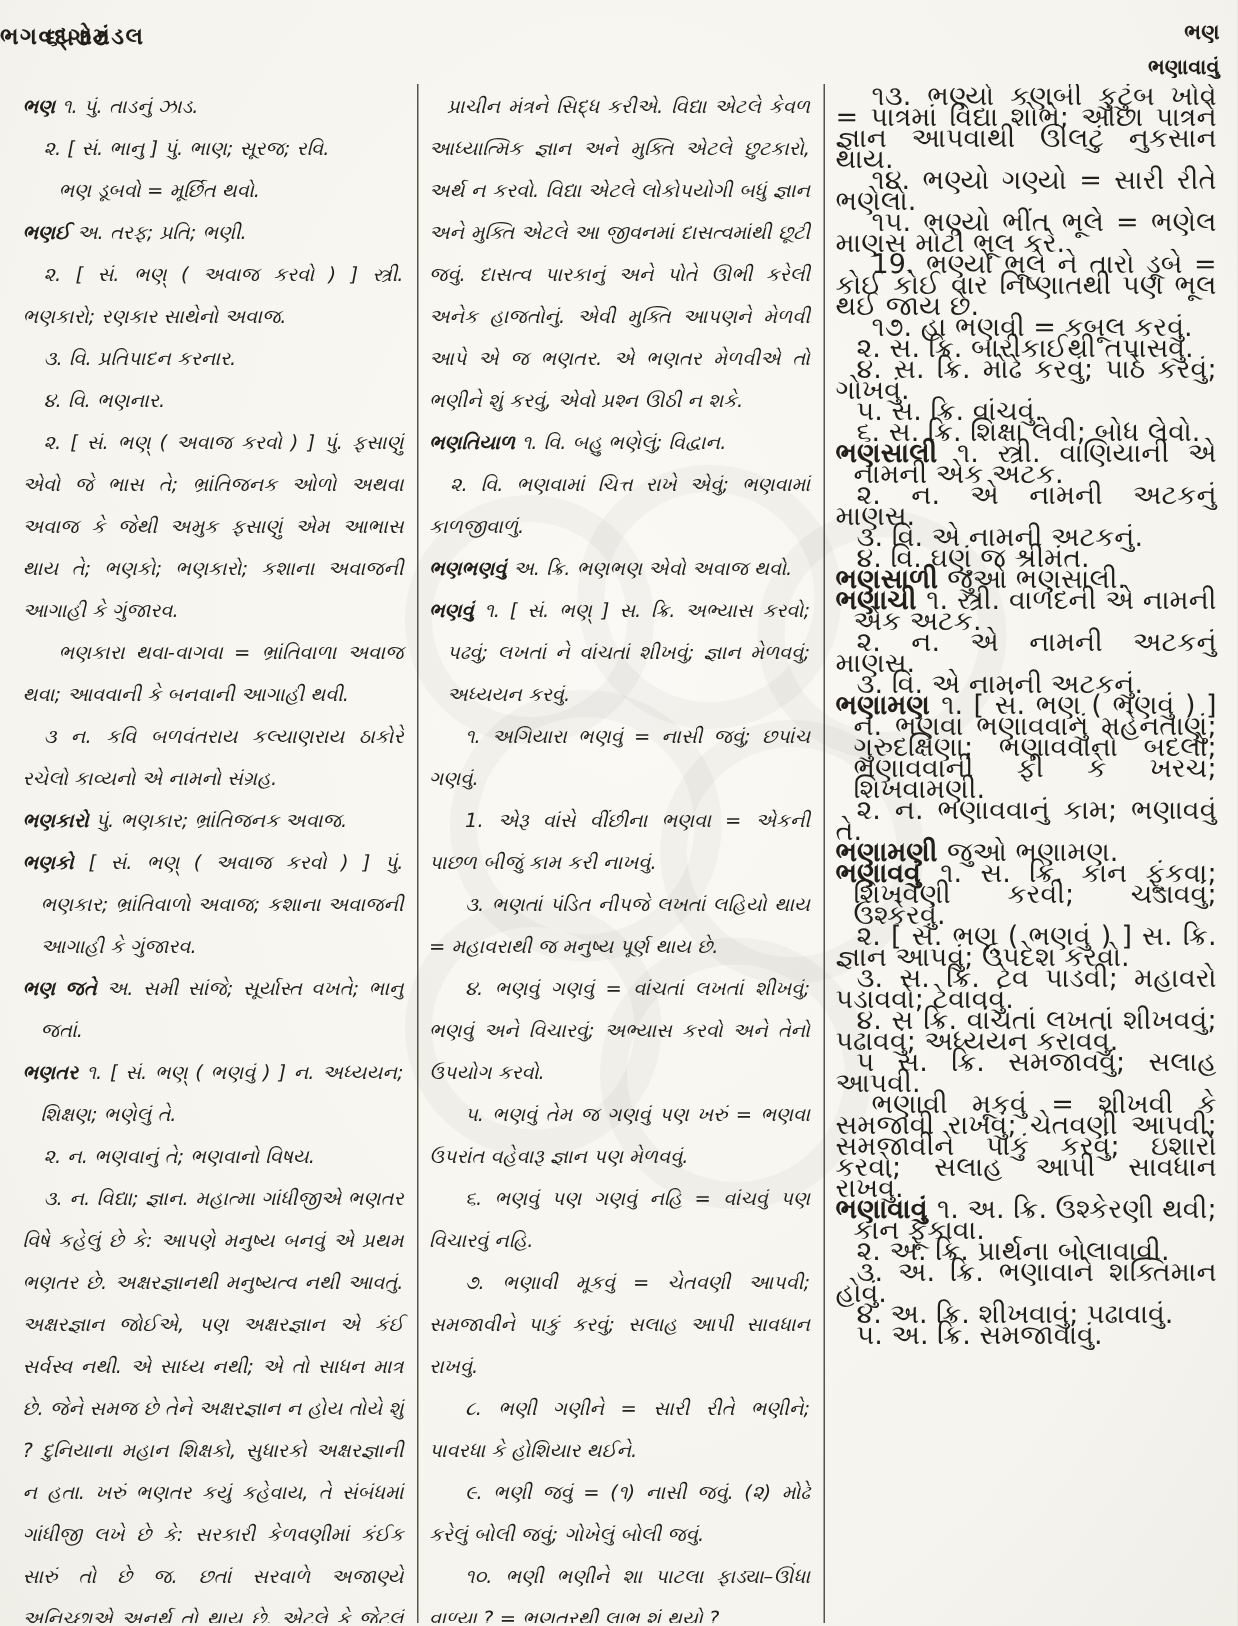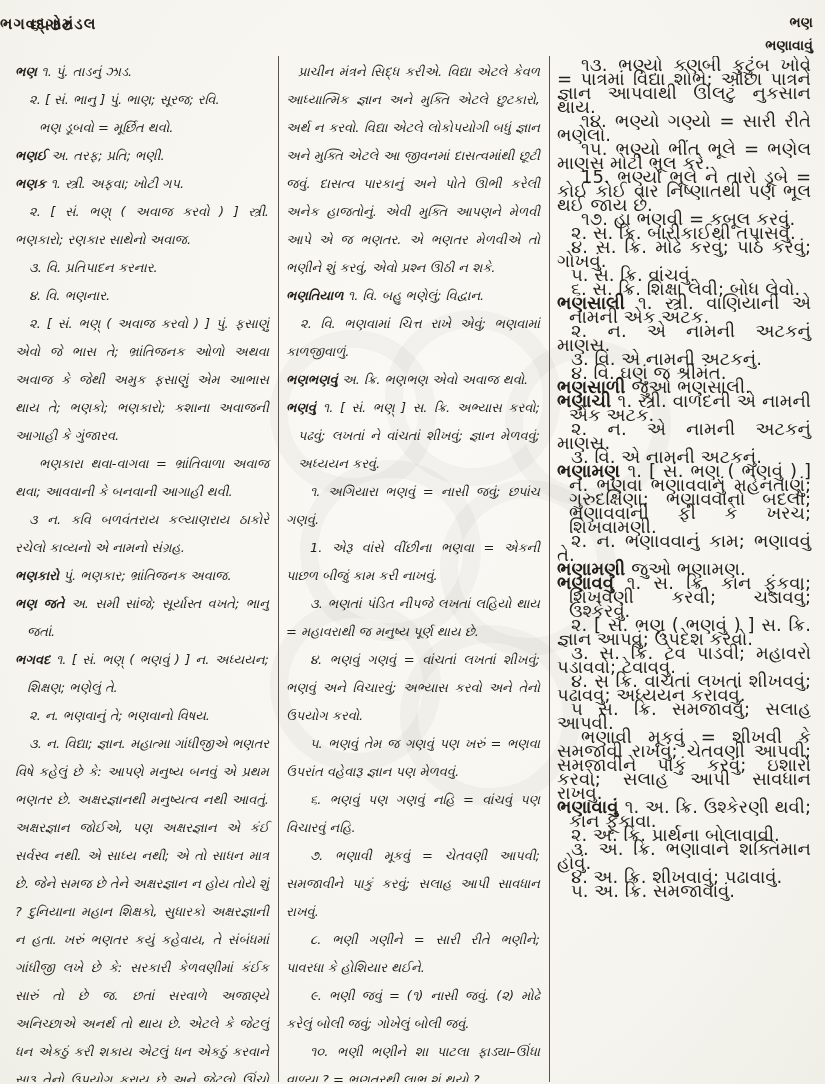--- a/index.html
+++ b/index.html
@@ -48,30 +48,30 @@
     <div>ભણ</div>
     <div>ભણાવાવું</div>
   </div>
 
   <div class="cols">
     <div class="col col-a">
         <div class="para head"><b>ભણ </b>૧. પું. તાડનું ઝાડ.</div>
         <div class="para num">૨. [ સં. ભાનુ ] પું. ભાણ; સૂરજ; રવિ.</div>
         <div class="para idiom">ભણ ડૂબવો = મૂર્છિત થવો.</div>
         <div class="para head"><b>ભણઈ </b>અ. તરફ; પ્રતિ; ભણી.</div>
-        <div class="para head"><b>ભણક </b>૧. સ્ત્રી. અફવા; ખોટી ગપ.</div>
         <div class="para num">૨. [ સં. ભણ્ ( અવાજ કરવો ) ] સ્ત્રી. ભણકારો; રણકાર સાથેનો અવાજ.</div>
         <div class="para num">૩. વિ. પ્રતિપાદન કરનાર.</div>
         <div class="para num">૪. વિ. ભણનાર.</div>
         <div class="para num">૨. [ સં. ભણ્ ( અવાજ કરવો ) ] પું. ફસાણું એવો જે ભાસ તે; ભ્રાંતિજનક ઓળો અથવા અવાજ કે જેથી અમુક ફસાણું એમ આભાસ થાય તે; ભણકો; ભણકારો; કશાના અવાજની આગાહી કે ગુંજારવ.</div>
         <div class="para idiom">ભણકારા થવા-વાગવા = ભ્રાંતિવાળા અવાજ થવા; આવવાની કે બનવાની આગાહી થવી.</div>
         <div class="para num">૩ ન. કવિ બળવંતરાય કલ્યાણરાય ઠાકોરે રચેલો કાવ્યનો એ નામનો સંગ્રહ.</div>
         <div class="para head"><b>ભણકારો </b>પું. ભણકાર; ભ્રાંતિજનક અવાજ.</div>
+        <div class="para head"><b>ભણકો </b>[ સં. ભણ્ ( અવાજ કરવો ) ] પું. ભણકાર; ભ્રાંતિવાળો અવાજ; કશાના અવાજની આગાહી કે ગુંજારવ.</div>
         <div class="para head"><b>ભણ જતે </b>અ. સમી સાંજે; સૂર્યાસ્ત વખતે; ભાનુ જતાં.</div>
-        <div class="para head"><b>ભગવદ </b>૧. [ સં. ભણ્ ( ભણવું ) ] ન. અધ્યયન; શિક્ષણ; ભણેલું તે.</div>
+        <div class="para head"><b>ભણતર </b>૧. [ સં. ભણ્ ( ભણવું ) ] ન. અધ્યયન; શિક્ષણ; ભણેલું તે.</div>
         <div class="para num">૨. ન. ભણવાનું તે; ભણવાનો વિષય.</div>
         <div class="para num">૩. ન. વિદ્યા; જ્ઞાન. મહાત્મા ગાંધીજીએ ભણતર વિષે કહેલું છે કે: આપણે મનુષ્ય બનવું એ પ્રથમ ભણતર છે. અક્ષરજ્ઞાનથી મનુષ્યત્વ નથી આવતું. અક્ષરજ્ઞાન જોઈએ, પણ અક્ષરજ્ઞાન એ કંઈ સર્વસ્વ નથી. એ સાધ્ય નથી; એ તો સાધન માત્ર છે. જેને સમજ છે તેને અક્ષરજ્ઞાન ન હોય તોયે શું ? દુનિયાના મહાન શિક્ષકો, સુધારકો અક્ષરજ્ઞાની ન હતા. ખરું ભણતર કયું કહેવાય, તે સંબંધમાં ગાંધીજી લખે છે કે: સરકારી કેળવણીમાં કંઈક સારું તો છે જ. છતાં સરવાળે અજાણ્યે અનિચ્છાએ અનર્થ તો થાય છે. એટલે કે જેટલું ધન એકઠું કરી શકાય એટલું ધન એકઠું કરવાને સારૂ તેનો ઉપયોગ કરાય છે અને જેટલો ઊંચો દરજ્જો મળી શકે તેટલો દરજ્જો મેળવી લેવાય છે. તેથી દાસત્વ વધેલું દેખાવા લાગે છે. આ વાતાવરણમાંથી આપણે નીકળી જઈએ તો, સા વિદ્યા યા વિમુક્તયે, એ</div>
       </div>
     <div class="col col-b">
         <div class="para cont">પ્રાચીન મંત્રને સિદ્ધ કરીએ. વિદ્યા એટલે કેવળ આધ્યાત્મિક જ્ઞાન અને મુક્તિ એટલે છુટકારો, અર્થ ન કરવો. વિદ્યા એટલે લોકોપયોગી બધું જ્ઞાન અને મુક્તિ એટલે આ જીવનમાં દાસત્વમાંથી છૂટી જવું. દાસત્વ પારકાનું અને પોતે ઊભી કરેલી અનેક હાજતોનું. એવી મુક્તિ આપણને મેળવી આપે એ જ ભણતર. એ ભણતર મેળવીએ તો ભણીને શું કરવું, એવો પ્રશ્ન ઊઠી ન શકે.</div>
         <div class="para head"><b>ભણતિયાળ </b>૧. વિ. બહુ ભણેલું; વિદ્વાન.</div>
         <div class="para num">૨. વિ. ભણવામાં ચિત્ત રાખે એવું; ભણવામાં કાળજીવાળું.</div>
         <div class="para head"><b>ભણભણવું </b>અ. ક્રિ. ભણભણ એવો અવાજ થવો.</div>
         <div class="para head"><b>ભણવું </b>૧. [ સં. ભણ્ ] સ. ક્રિ. અભ્યાસ કરવો; પઢવું; લખતાં ને વાંચતાં શીખવું; જ્ઞાન મેળવવું; અધ્યયન કરવું.</div>
         <div class="para idiom">૧. અગિયારા ભણવું = નાસી જવું; છપાંચ ગણવું.</div>
@@ -82,21 +82,21 @@
         <div class="para idiom">૬. ભણવું પણ ગણવું નહિ = વાંચવું પણ વિચારવું નહિ.</div>
         <div class="para idiom">૭. ભણાવી મૂકવું = ચેતવણી આપવી; સમજાવીને પાકું કરવું; સલાહ આપી સાવધાન રાખવું.</div>
         <div class="para idiom">૮. ભણી ગણીને = સારી રીતે ભણીને; પાવરધા કે હોશિયાર થઈને.</div>
         <div class="para idiom">૯. ભણી જવું = (૧) નાસી જવું. (૨) મોઢે કરેલું બોલી જવું; ગોખેલું બોલી જવું.</div>
         <div class="para idiom">૧૦. ભણી ભણીને શા પાટલા ફાડ્યા–ઊંધા વાળ્યા ? = ભણતરથી લાભ શું થયો ?</div>
       </div>
     <div class="col col-c">
         <div class="para idiom">૧૩. ભણ્યો કણબી કુટુંબ ખોવે = પાત્રમાં વિદ્યા શોભે; ઓછા પાત્રને જ્ઞાન આપવાથી ઊલટું નુકસાન થાય.</div>
         <div class="para idiom">૧૪. ભણ્યો ગણ્યો = સારી રીતે ભણેલો.</div>
         <div class="para idiom">૧૫. ભણ્યો ભીંત ભૂલે = ભણેલ માણસ મોટી ભૂલ કરે.</div>
-        <div class="para idiom">15. ભણ્યો ભૂલે ને તારો ડૂબે = કોઈ કોઈ વાર નિષ્ણાતથી પણ ભૂલ થઈ જાય છે.</div>
+        <div class="para idiom">19. ભણ્યો ભૂલે ને તારો ડૂબે = કોઈ કોઈ વાર નિષ્ણાતથી પણ ભૂલ થઈ જાય છે.</div>
         <div class="para idiom">૧૭. હા ભણવી = કબૂલ કરવું.</div>
         <div class="para num">૨. સ. ક્રિ. બારીકાઈથી તપાસવું.</div>
         <div class="para num">૪. સ. ક્રિ. મોઢે કરવું; પાઠે કરવું; ગોખવું.</div>
         <div class="para num">૫. સ. ક્રિ. વાંચવું.</div>
         <div class="para num">૬. સ. ક્રિ. શિક્ષા લેવી; બોધ લેવો.</div>
         <div class="para head"><b>ભણસાલી </b>૧. સ્ત્રી. વાણિયાની એ નામની એક અટક.</div>
         <div class="para num">૨. ન. એ નામની અટકનું માણસ.</div>
         <div class="para num">૩. વિ. એ નામની અટકનું.</div>
         <div class="para num">૪. વિ. ઘણું જ શ્રીમંત.</div>
         <div class="para head"><b>ભણસાળી </b>જુઓ ભણસાલી.</div>

